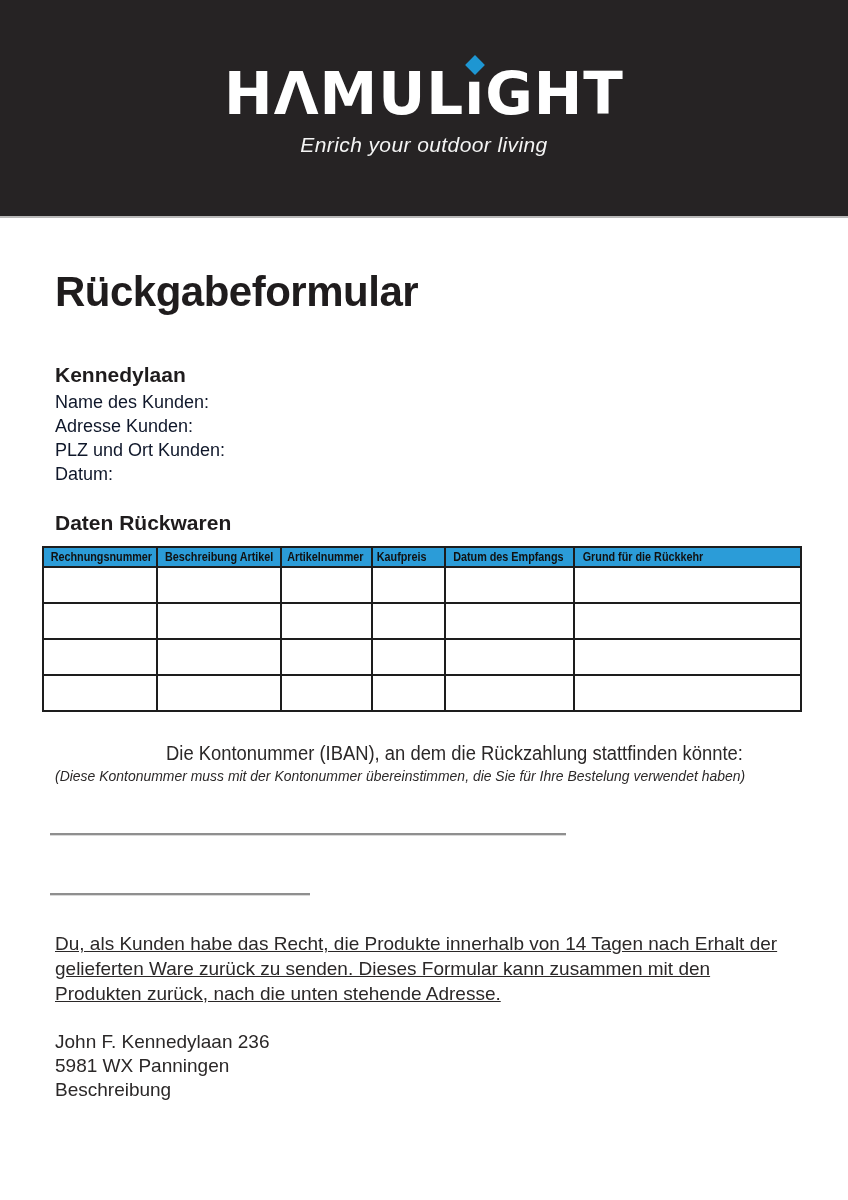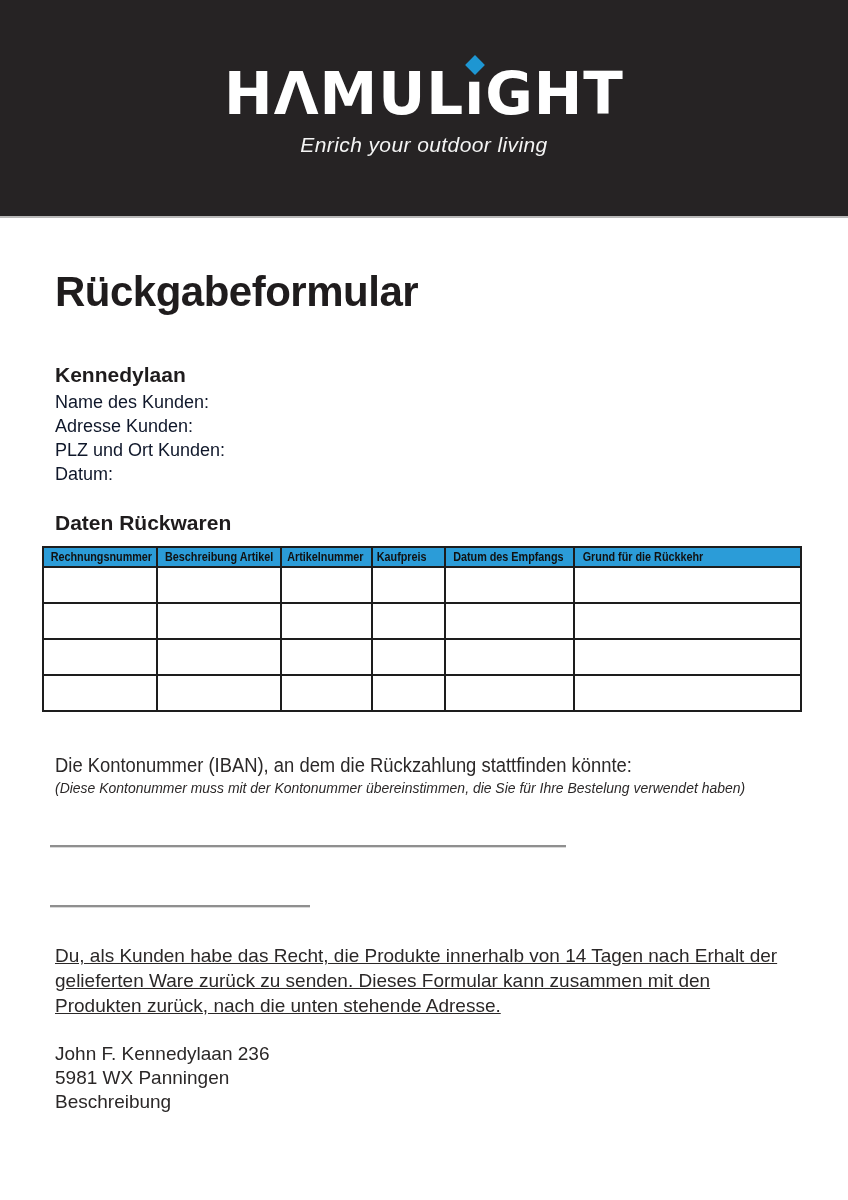--- a/index.html
+++ b/index.html
@@ -96,21 +96,21 @@
     white-space: nowrap;
   }
   .returns-table th .cond {
     display: inline-block;
     transform: scaleX(0.9);
     transform-origin: 50% 50%;
   }
   .returns-table td { height: 36px; background: #ffffff; }
 
   
-  .iban-block { margin-top: 42px; }
+  .iban-block { margin-top: 30px; text-align: right; }
   .iban-label {
     font-size: 20px;
     color: #2b2828;
     display: inline-block;
     transform: scaleX(0.92);
     transform-origin: 0 50%;
     white-space: nowrap;
   }
   .iban-note {
     font-size: 15px;

